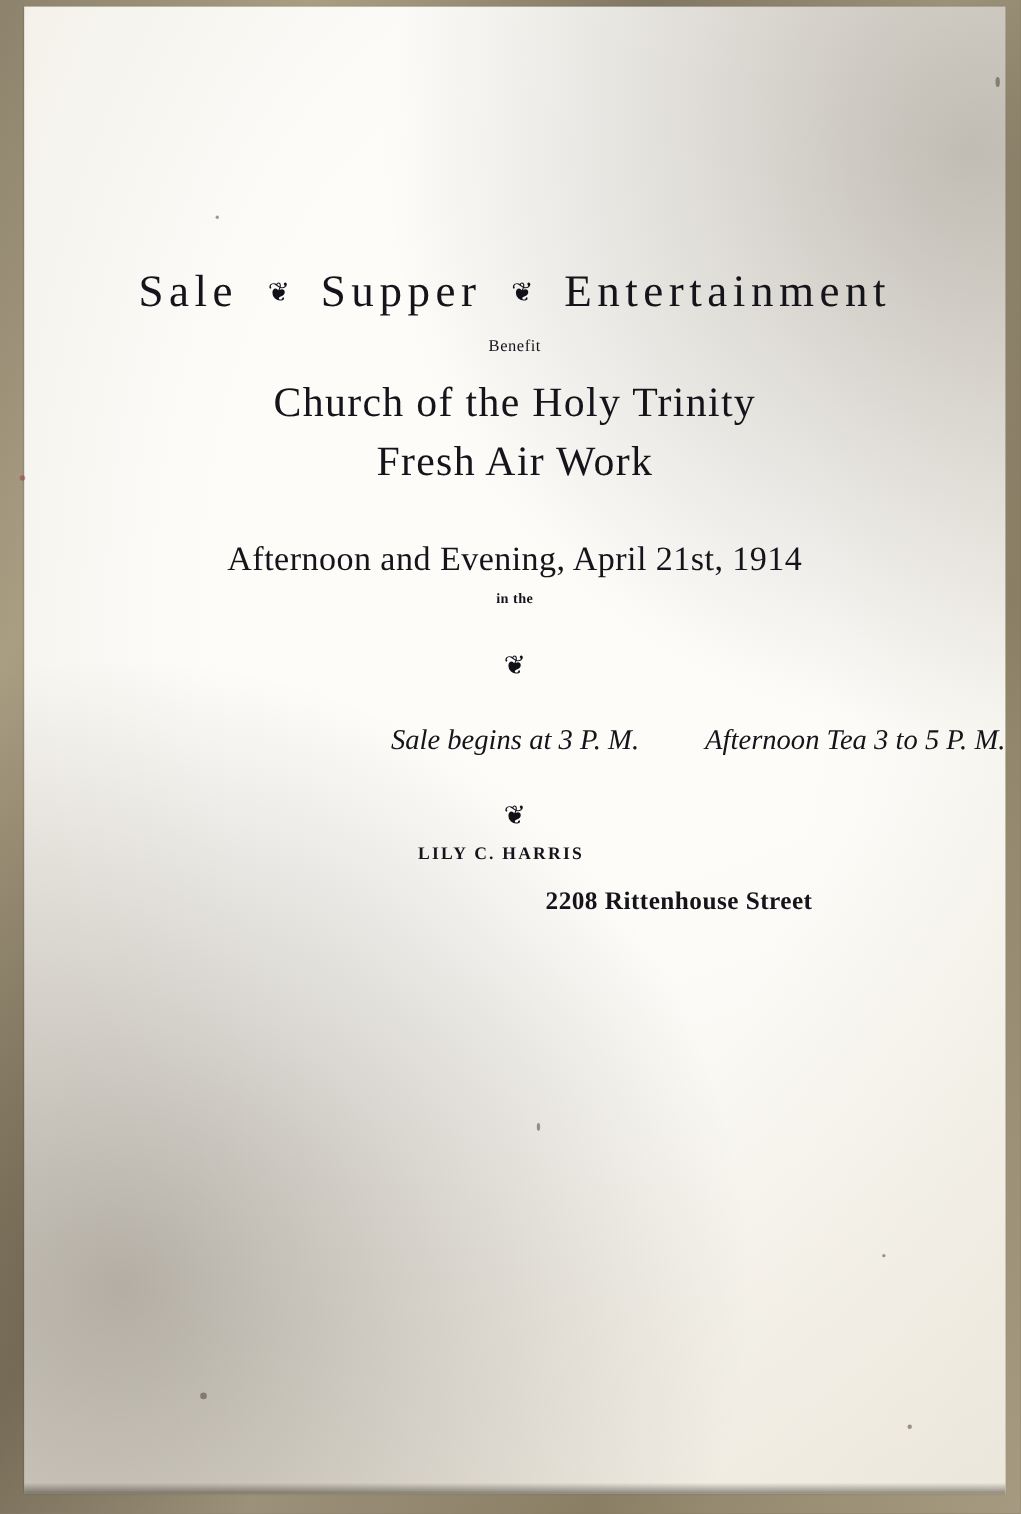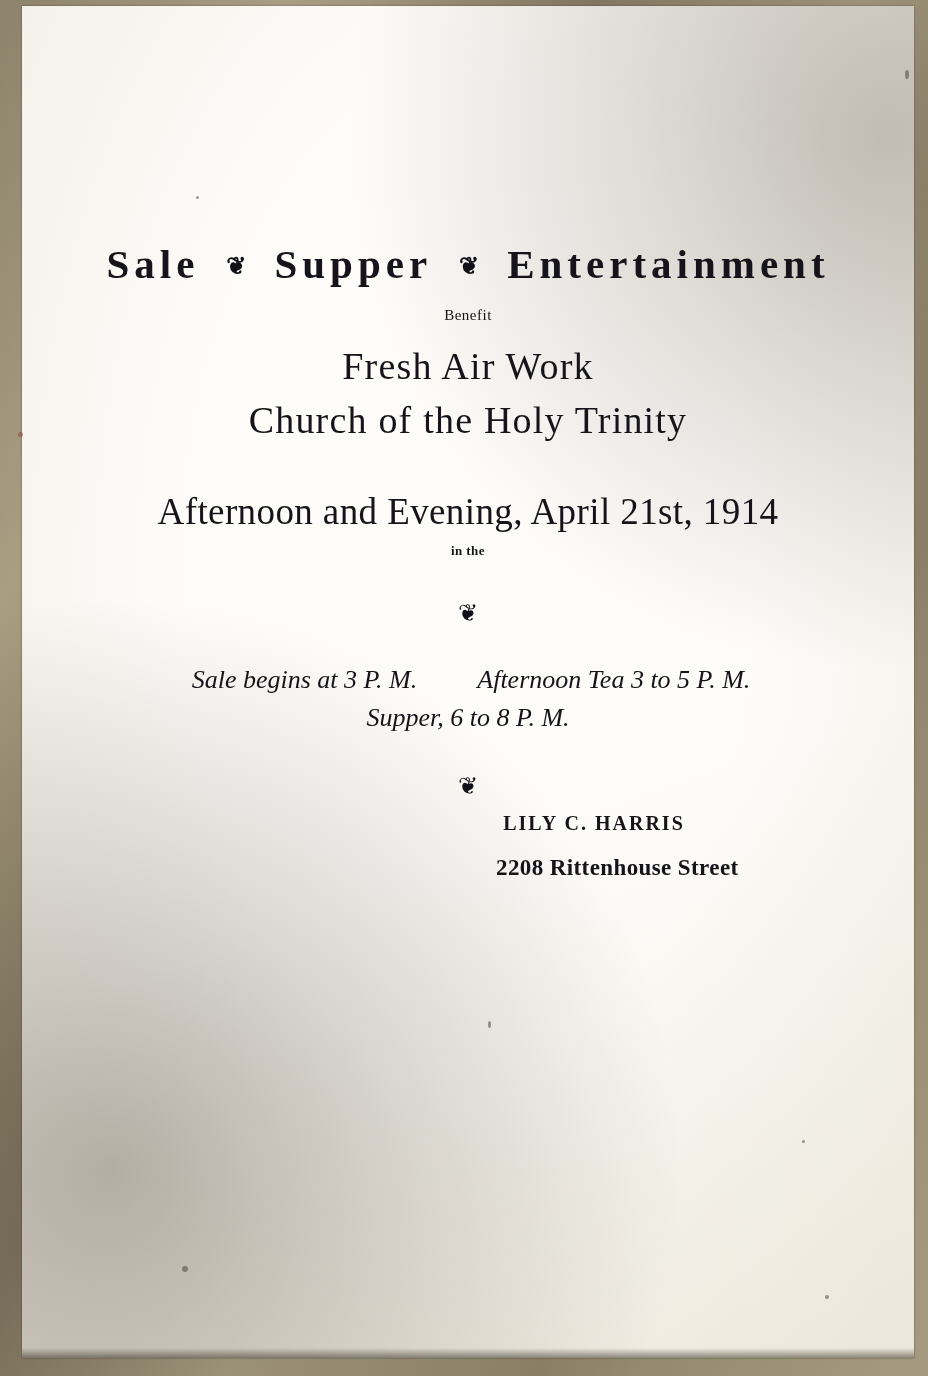--- a/index.html
+++ b/index.html
@@ -70,21 +70,21 @@
   }
 
   
   .headline {
     margin-top: 238px;
     font-size: 40px;
     letter-spacing: 1px;
     line-height: 1;
     white-space: nowrap;
     font-family: "Liberation Serif", serif;
-    font-weight: 700;
+    font-weight: 400;
   }
   .headline .word {
     display: inline-block;
     letter-spacing: 5px;
     font-size: 41px;
   }
   .headline .bf {
     display: inline-block;
     margin: 0 16px;
     vertical-align: 18%;
@@ -100,21 +100,21 @@
   .org {
     margin-top: 16px;
     font-size: 38px;
     letter-spacing: 1.2px;
     line-height: 1.42;
     font-weight: 400;
   }
 
   .when {
     margin-top: 42px;
-    font-size: 37px;
+    font-size: 31px;
     letter-spacing: 0.4px;
   }
   .inthe {
     margin-top: 10px;
     font-size: 13px;
     font-weight: 700;
     letter-spacing: 0.4px;
   }
   .where {
     margin-top: 8px;
@@ -126,20 +126,21 @@
     margin-top: 42px;
     line-height: 1;
   }
 
   
   .schedule {
     margin-top: 36px;
     font-style: italic;
     font-size: 26px;
     line-height: 1.45;
+    text-align: right;
   }
   .schedule .row1 {
     display: block;
     padding-left: 6px;
   }
   .schedule .row1 .left { margin-right: 54px; }
 
   .divider2 {
     margin-top: 38px;
     line-height: 1;
@@ -154,23 +155,23 @@
     font-weight: 700;
     line-height: 1.52;
     letter-spacing: 0.2px;
     word-spacing: 3px;
     text-indent: 34px;
   }
 
   .name {
     margin: 14px auto 0 auto;
     width: 680px;
-    text-align: center;
+    text-align: left;
     padding-left: 252px;
-    font-size: 20px;
+    font-size: 16px;
     font-weight: 700;
     letter-spacing: 2px;
     box-sizing: border-box;
   }
   .address {
     margin: 20px auto 0 auto;
     width: 680px;
     text-align: left;
     padding-left: 368px;
     font-size: 23px;
@@ -210,37 +211,36 @@
         <span class="word">Sale</span>
         <span class="bf bf-glyph">❦</span>
         <span class="word">Supper</span>
         <span class="bf bf-glyph">❦</span>
         <span class="word">Entertainment</span>
       </div>
 
       <div class="benefit">Benefit</div>
 
       <div class="org">
+        <div>Church of the Holy Trinity</div>
         <div>Fresh Air Work</div>
-        <div>Church of the Holy Trinity</div>
       </div>
 
       <div class="when">Afternoon and Evening, April 21st, 1914</div>
       <div class="inthe">in the</div>
 
       <div class="divider">
         <span class="bf-glyph">❦</span>
       </div>
 
       <div class="schedule">
         <span class="row1">
           <span class="left">Sale begins at 3 P. M.</span>
           <span>Afternoon Tea 3 to 5 P. M.</span>
         </span>
-        <div>Supper, 6 to 8 P. M.</div>
       </div>
 
       <div class="divider2">
         <span class="bf-glyph">❦</span>
       </div>
 
 
       <div class="name">LILY C. HARRIS</div>
       <div class="address">2208 Rittenhouse Street</div>
 

